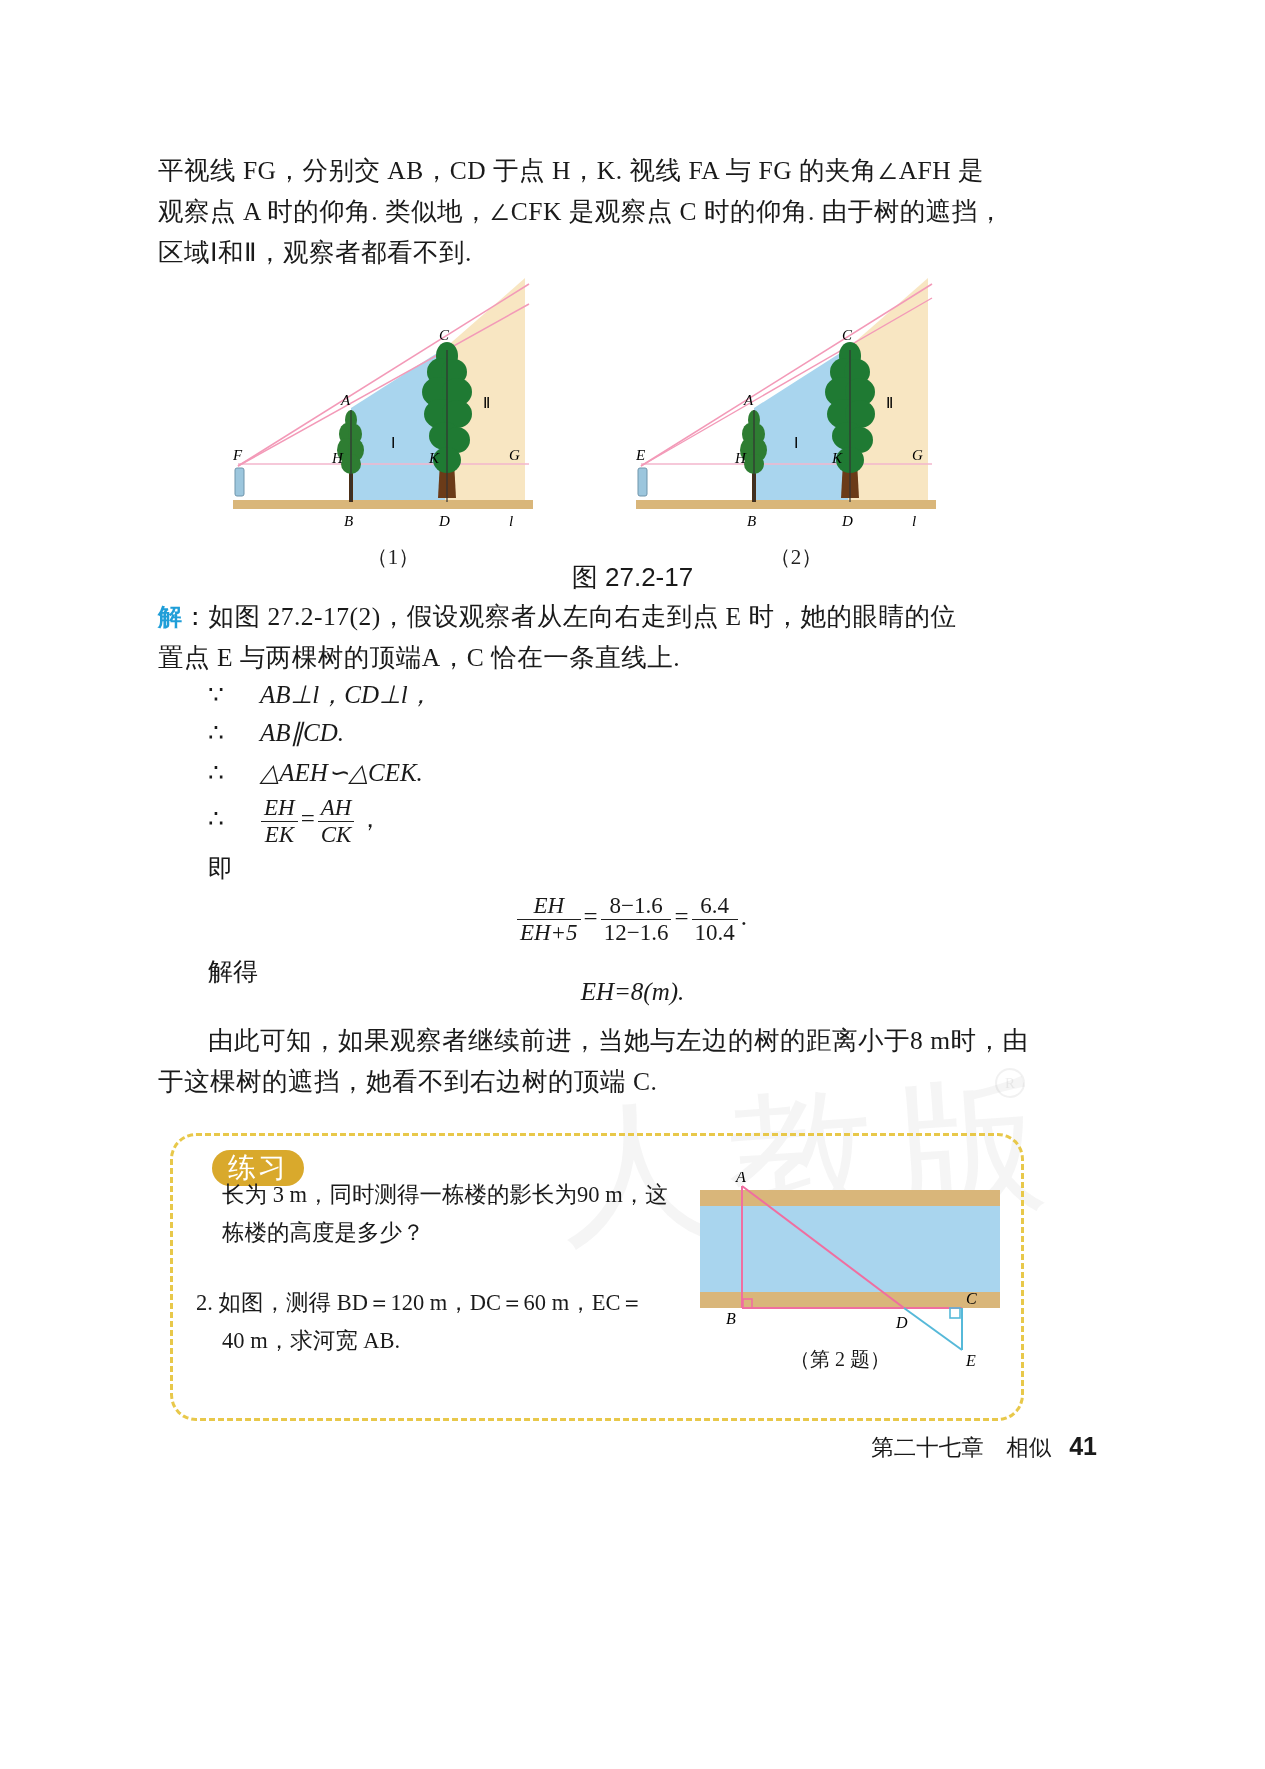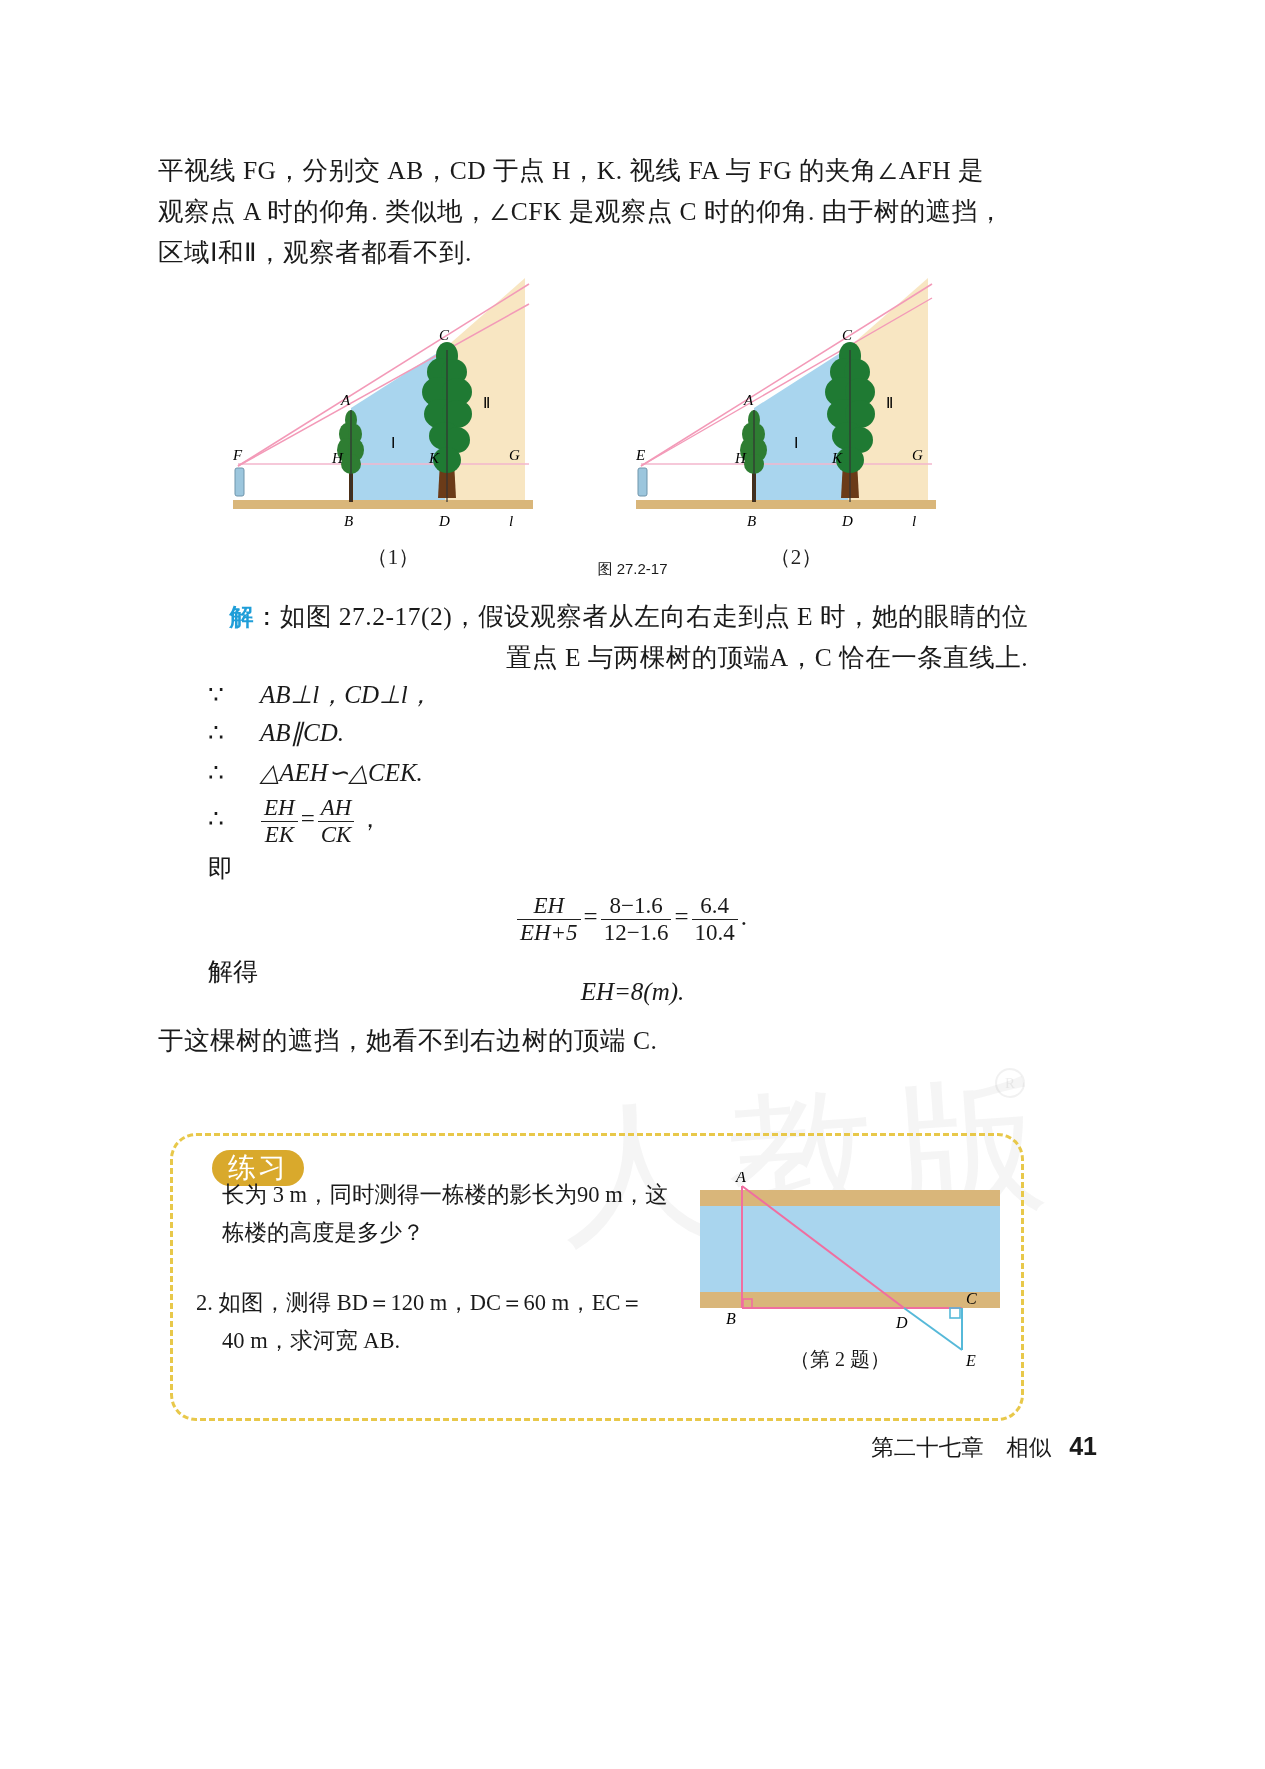--- a/index.html
+++ b/index.html
@@ -89,32 +89,32 @@
     width: 80px;
   }
   #fig1-cap { left: 195px; top: 275px; }
   #fig2-cap { left: 598px; top: 275px; }
 
   #fig-number {
     position: absolute;
     left: 0; right: 0;
     top: 560px;
     text-align: center;
-    font-size: 15px;
+    font-size: 26px;
     font-family: "Liberation Sans", sans-serif;
     color: #1a1a1a;
   }
 
   
   #solution-para {
     left: 158px;
     top: 596px;
     width: 870px;
   }
-  #solution-para .ln { display: block; white-space: nowrap; text-align: right; }
+  #solution-para .ln { display: block; white-space: nowrap; }
   .jie {
     color: #1f9ed8;
     font-weight: bold;
     font-family: "Liberation Sans", sans-serif;
     font-size: 24px;
   }
 
   .step {
     position: absolute;
     font-size: 25px;
@@ -398,20 +398,21 @@
       <span class="num up">6.4</span>
       <span class="den up">10.4</span>
     </span><span class="eqsym">.</span>
   </div>
 
   <div class="step" id="step-jiede">解得</div>
 
   <div id="eq-result">EH=8(m).</div>
 
   <div class="para" id="conclusion-para">
+    <span class="ln" style="text-indent:50px">由此可知，如果观察者继续前进，当她与左边的树的距离小于8 m时，由</span>
     <span class="ln">于这棵树的遮挡，她看不到右边树的顶端 C.</span>
   </div>
 
   <div id="exercise-box"></div>
   <div id="exercise-tag">练习</div>
 
   <div class="ex-item" id="ex1">
     <span class="ln" style="padding-left:26px">长为 3 m，同时测得一栋楼的影长为90 m，这</span>
     <span class="ln" style="padding-left:26px">栋楼的高度是多少？</span>
   </div>

